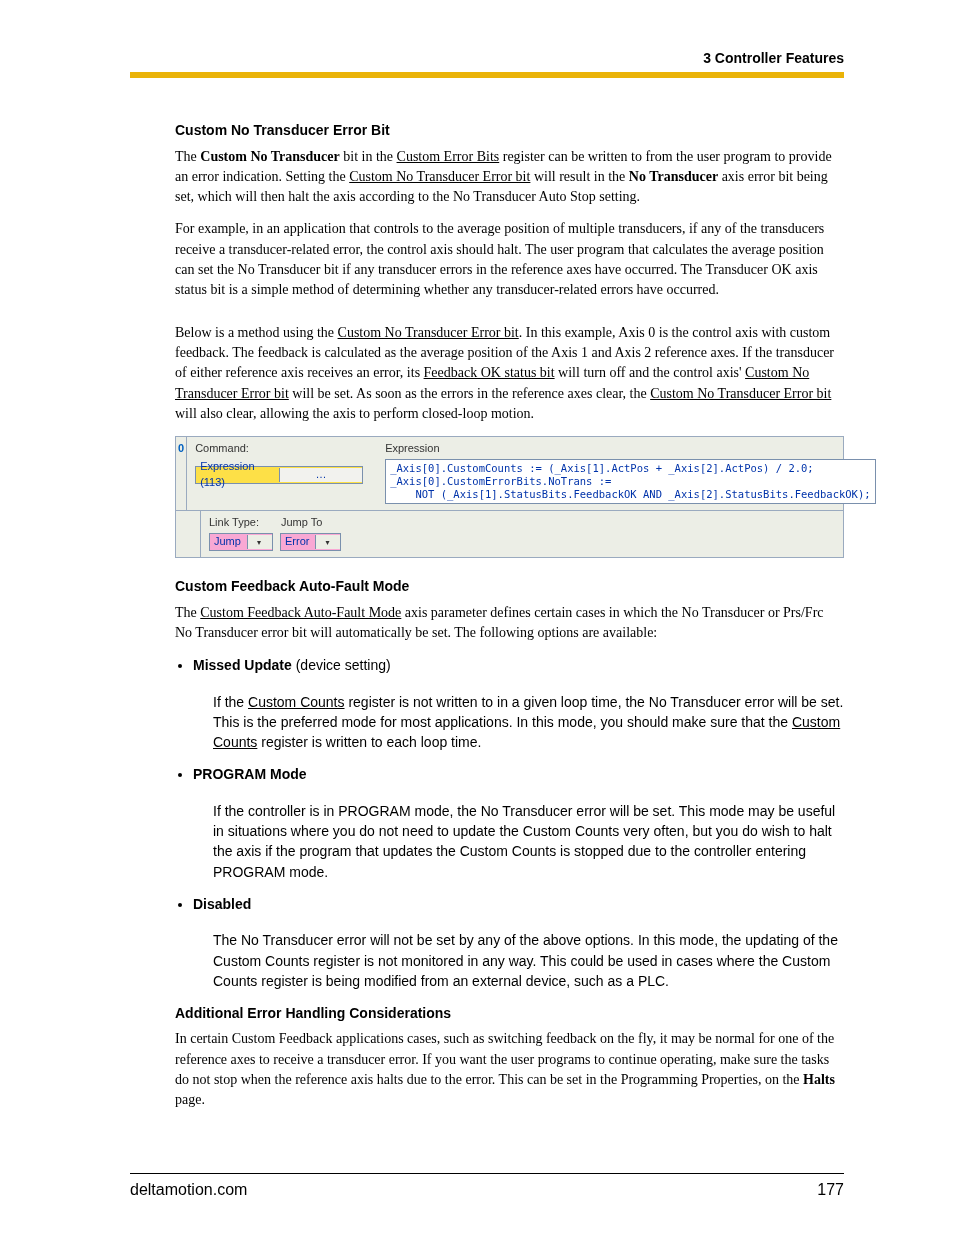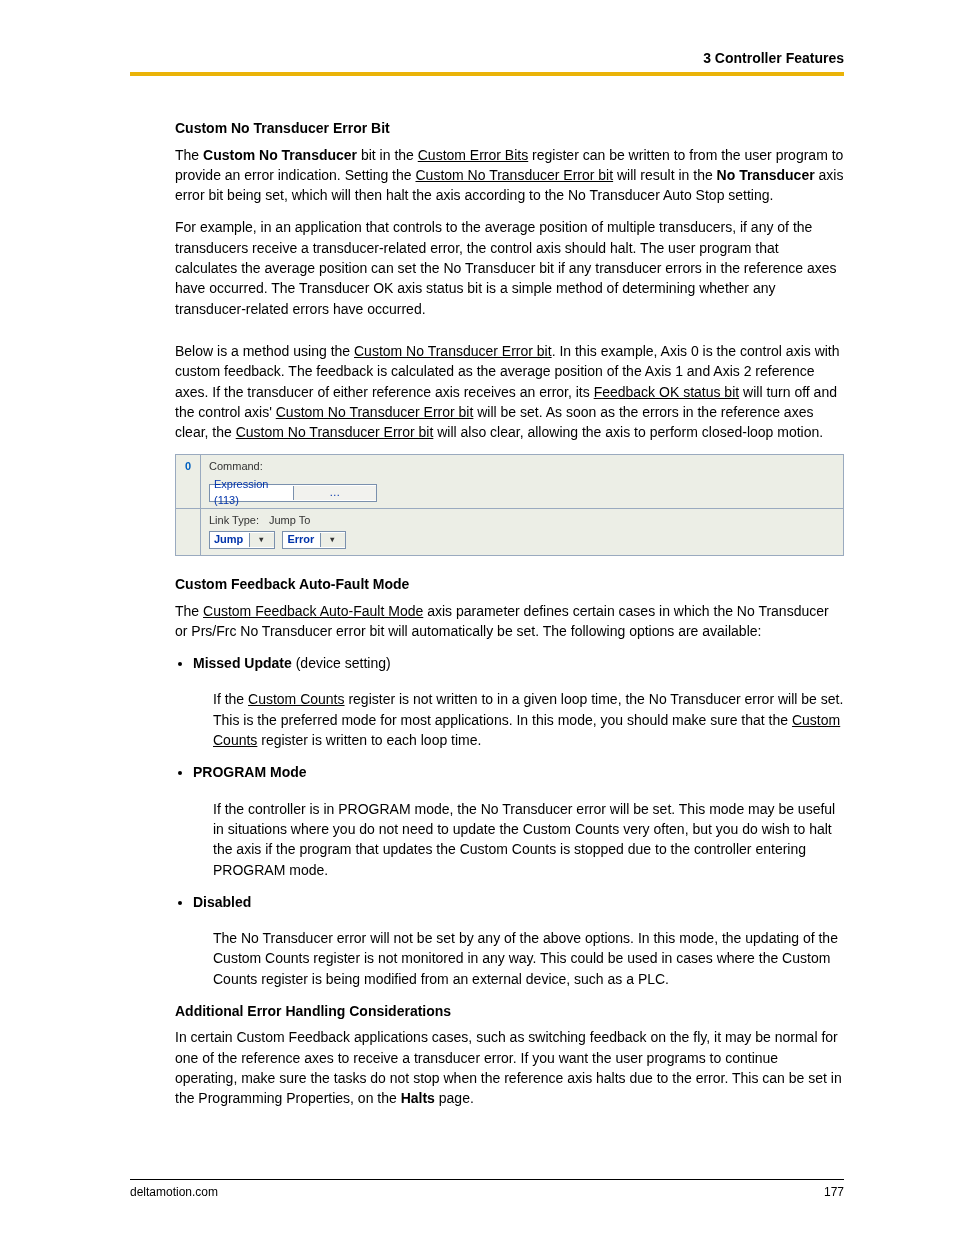--- a/index.html
+++ b/index.html
@@ -14,31 +14,31 @@
     width: 954px;
     height: 1235px;
     box-sizing: border-box;
     padding: 48px 110px 40px 130px;
     position: relative;
   }
   .header {
     text-align: right;
     font-weight: bold;
     padding-bottom: 4px;
-    border-bottom: 4px solid #eab308;
+    border-bottom: 6px solid #eab308;
     margin-bottom: 42px;
   }
   .content { padding-left: 45px; }
   h4.section-heading {
     font-family: Verdana, Geneva, sans-serif;
     font-weight: bold;
     font-size: 14px;
     margin: 0 0 6px 0;
   }
-  p.para { margin: 0 0 12px 0; }
+  p.para { margin: 0 0 12px 0; font-family: Liberation Serif, serif; }
   .u { text-decoration: underline; }
   .b { font-weight: bold; }
 
   
   .code-block {
     border: 1px solid #9aaabf;
     background: #eceee6;
     margin: 6px 0 18px 0;
     font-family: "Segoe UI", Tahoma, sans-serif;
     font-size: 11px;
@@ -53,65 +53,65 @@
     padding: 4px 2px;
     border-right: 1px solid #9aaabf;
     background: #eceee6;
   }
   .cb-body { flex: 1; padding: 4px 8px 6px 8px; }
   .cb-top { display: flex; }
   .cb-cmd { width: 190px; }
   .cb-cmd-label, .cb-exp-label { color: #333; margin-bottom: 2px; }
   .cb-cmd-field {
     display: inline-flex; align-items: center;
-    border: 1px solid #7a90ad; background: #ffffff;
+    border: 1px solid #7a90ad; background: #fde047;
     height: 16px; width: 166px; font-size: 11px;
   }
   .cb-cmd-field span { padding: 0 4px; color: #0033aa; flex: 1; }
   .cb-ell {
     width: 16px; height: 14px;
     border-left: 1px solid #7a90ad;
     display: inline-flex; align-items: center; justify-content: center;
     background: #f2f2ee; color: #333;
   }
   .cb-exp { flex: 1; }
   .cb-exp-box {
     border: 1px solid #7a90ad; background: #fff;
     padding: 2px 4px; font-family: Consolas, monospace;
     font-size: 10.5px; color: #0033aa; line-height: 1.25;
     white-space: pre;
   }
   .cb-link-row { display: flex; }
   .cb-link-body { flex:1; padding: 4px 8px 6px 8px; }
-  .cb-link-labels { display: flex; gap: 10px; margin-bottom: 2px; color:#333; }
+  .cb-link-labels { display: flex; gap: 22px; margin-bottom: 2px; color:#333; }
   .cb-dd {
     display: inline-flex; align-items: center;
-    border: 1px solid #7a90ad; background: #ffffff;
-    height: 16px; margin-right: 4px; font-weight: bold;
+    border: 1px solid #7a90ad; background: #f9a8d4;
+    height: 16px; margin-right: 4px;
   }
   .cb-dd span { padding: 0 6px 0 4px; color: #0033aa; font-size: 11px; }
   .cb-dd .arrow {
     width: 14px; height: 14px;
     border-left: 1px solid #7a90ad;
     background: #eceee6; display:inline-flex;
     align-items:center; justify-content:center; font-size:8px; color:#333;
   }
 
   ul.bullets { margin: 8px 0 12px 0; padding-left: 18px; }
   ul.bullets > li { margin-bottom: 12px; }
   ul.bullets > li > .li-title { font-weight: bold; text-align: center; }
   .li-desc { margin: 16px 0 0 20px; }
 
   .footer {
     position: absolute;
     left: 130px; right: 110px; bottom: 34px;
     border-top: 1px solid #000;
     padding-top: 4px;
     display: flex; justify-content: space-between;
-    font-size: 12px;
+    font-size: 16px;
   }
 </style>
 </head>
 <body>
 
 <div class="page">
   <div class="header">3  Controller Features</div>
 
   <div class="content">
 
@@ -131,20 +131,26 @@
       <div class="cb-row">
         <div class="cb-step">0</div>
         <div class="cb-body">
           <div class="cb-top">
             <div class="cb-cmd">
               <div class="cb-cmd-label">Command:</div>
               <div class="cb-cmd-field">
                 <span>Expression (113)</span>
                 <span class="cb-ell">…</span>
               </div>
+            </div>
+            <div class="cb-exp">
+              <div class="cb-exp-label">Expression</div>
+              <div class="cb-exp-box">_Axis[0].CustomCounts := (_Axis[1].ActPos + _Axis[2].ActPos) / 2.0;
+_Axis[0].CustomErrorBits.NoTrans :=
+    NOT (_Axis[1].StatusBits.FeedbackOK AND _Axis[2].StatusBits.FeedbackOK);</div>
             </div>
           </div>
         </div>
       </div>
       <div class="cb-link-row">
         <div class="cb-step"></div>
         <div class="cb-link-body">
           <div class="cb-link-labels">
             <span>Link Type:</span>
             <span>Jump To</span>

